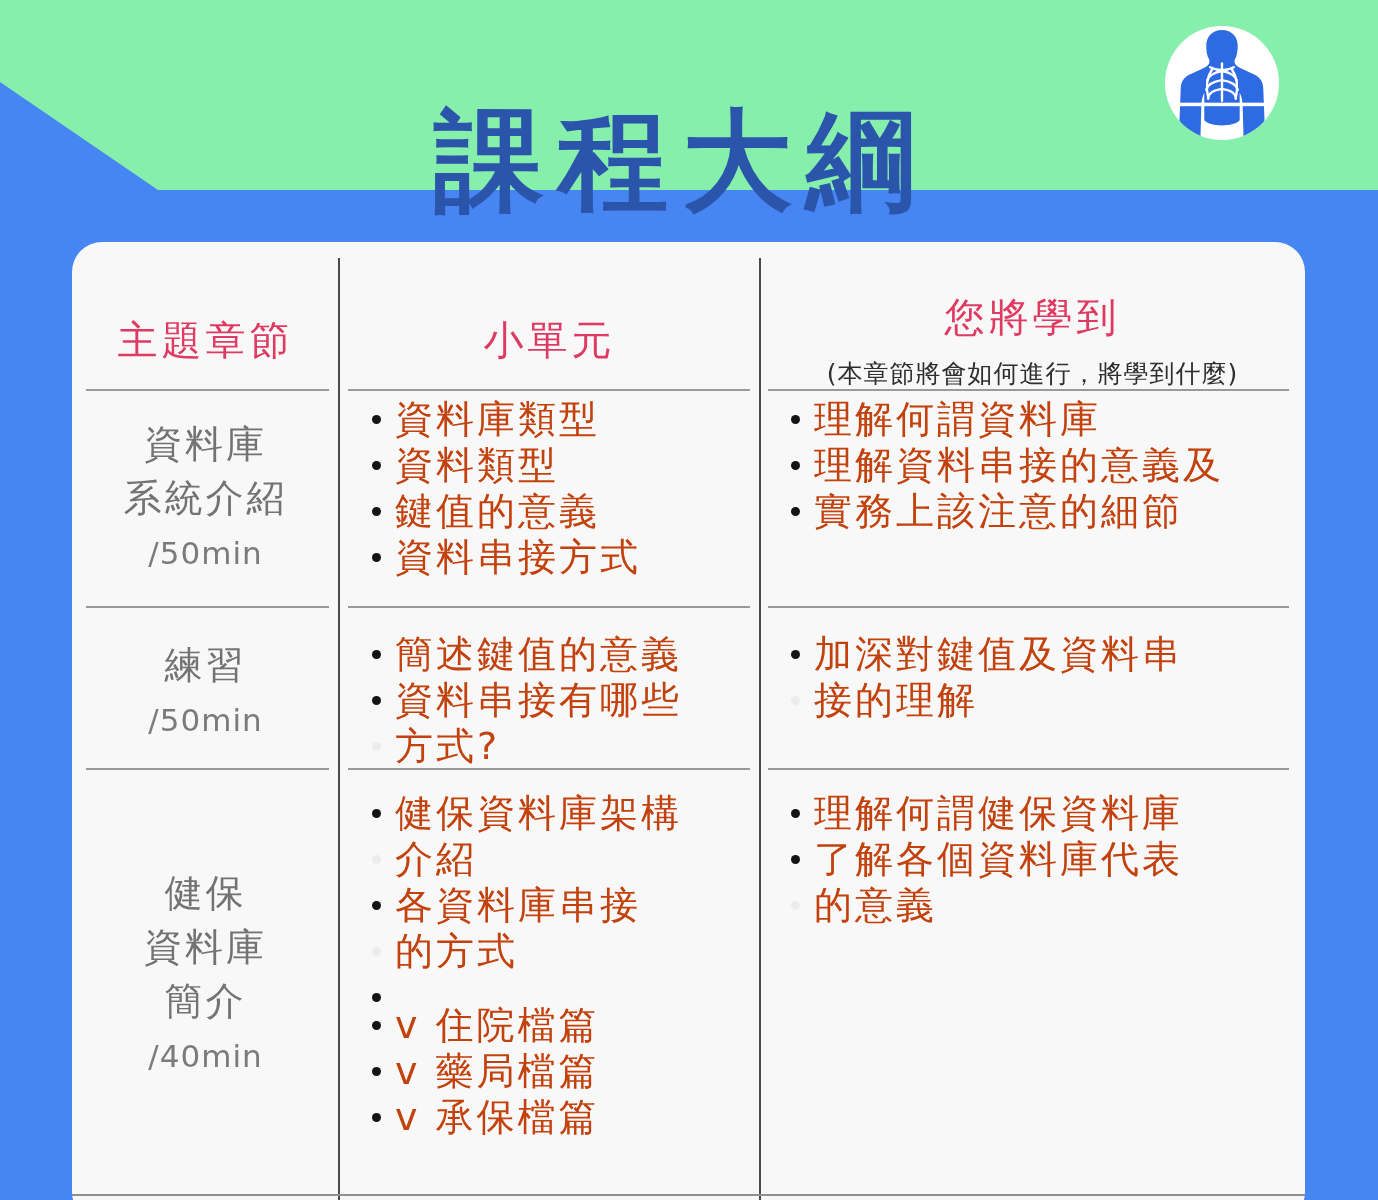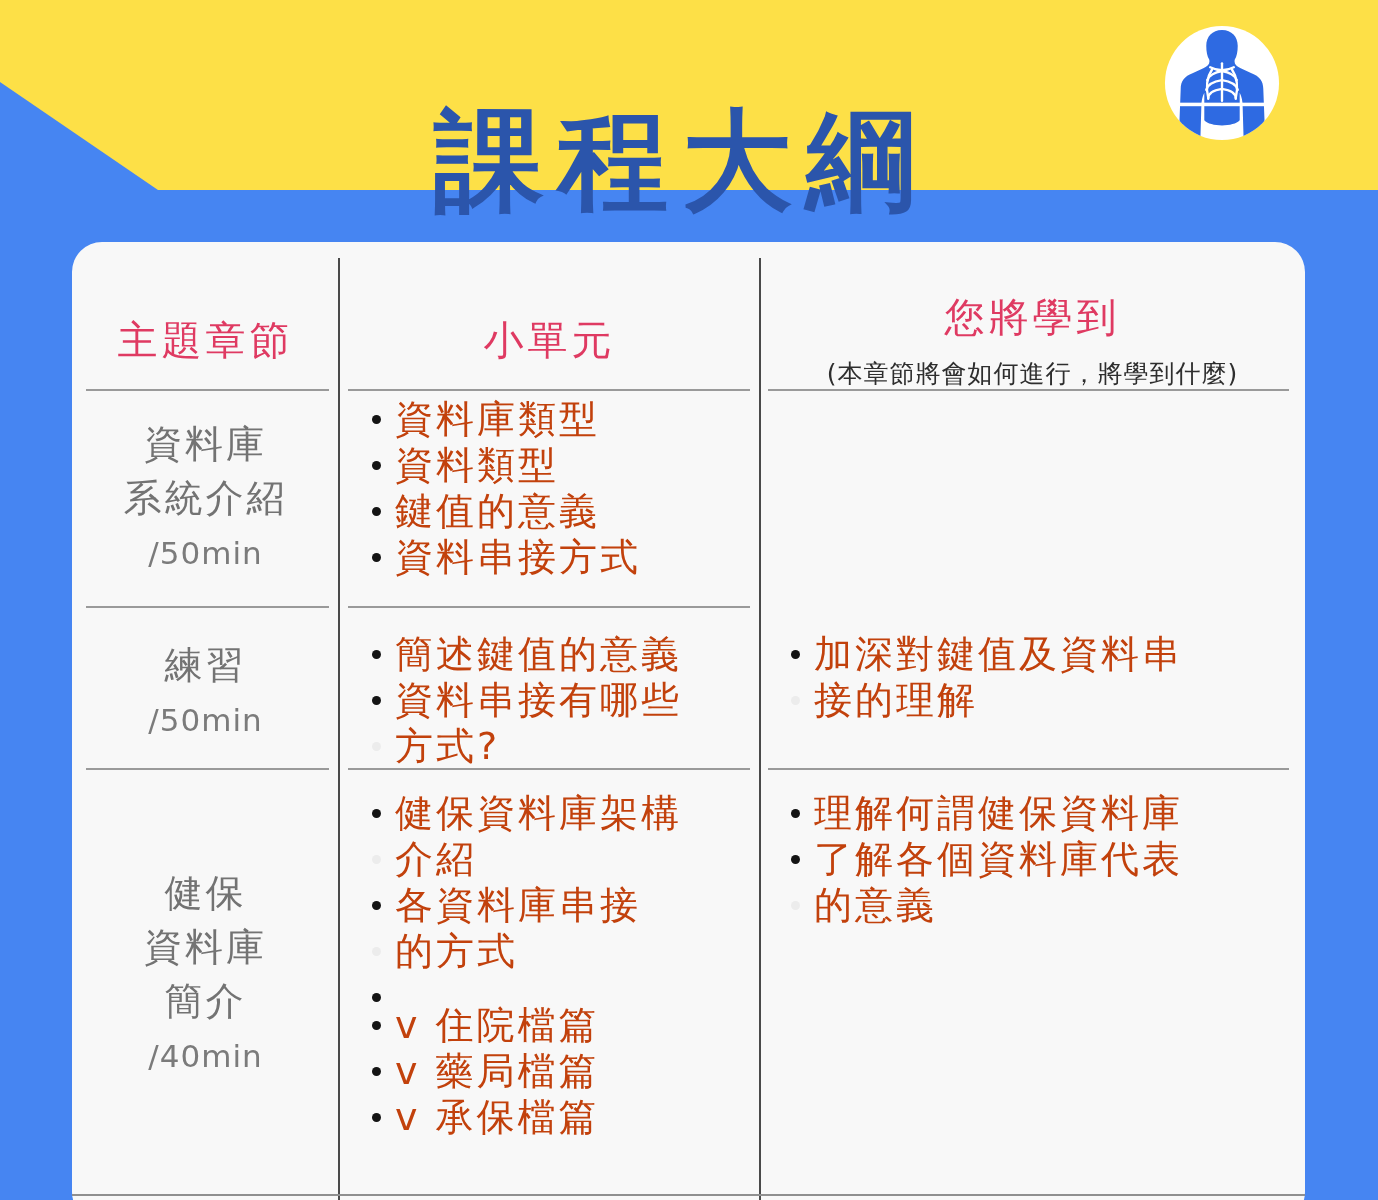--- a/index.html
+++ b/index.html
@@ -2,21 +2,21 @@
 <html><head>
 <meta charset="utf-8">
 <style>
   html,body{margin:0;padding:0;}
   .stage{
     position:relative;width:1378px;height:1200px;overflow:hidden;
     background:#4685f2;
     font-family:"DejaVu Sans","Liberation Sans",sans-serif;
   }
   
-  .band{position:absolute;top:0;left:0;width:1378px;height:190px;background:#fde047;}
+  .band{position:absolute;top:0;left:0;width:1378px;height:190px;background:#86efac;}
   .tri{position:absolute;top:82px;left:0;width:158px;height:108px;background:#4685f2;
        clip-path:polygon(0 0,0 100%,100% 100%);}
   .title{position:absolute;top:14px;left:0;width:1378px;text-align:center;
          font-size:110px;font-weight:900;color:#2b55ab;letter-spacing:14px;padding-right:14px;box-sizing:border-box;}
   .icon-badge{position:absolute;left:1163px;top:24px;width:118px;height:118px;}
   .icon-badge svg{display:block;width:118px;height:118px;}
 
   
   .card{position:absolute;left:72px;top:242px;width:1233px;height:980px;
         background:#f8f8f8;border-radius:30px;}
@@ -124,20 +124,34 @@
             </div>
             <div class="li">
               <span class="dot"></span>
               <span class="txt">鍵值的意義</span>
             </div>
             <div class="li">
               <span class="dot"></span>
               <span class="txt">資料串接方式</span>
             </div>
           </div>
+          <div class="cell c3 list-cell">
+            <div class="li">
+              <span class="dot"></span>
+              <span class="txt">理解何謂資料庫</span>
+            </div>
+            <div class="li">
+              <span class="dot"></span>
+              <span class="txt">理解資料串接的意義及</span>
+            </div>
+            <div class="li">
+              <span class="dot"></span>
+              <span class="txt">實務上該注意的細節</span>
+            </div>
+          </div>
         </div>
         <div class="row r1">
           <div class="cell c1 topic-cell">
             <div class="topic-lines">
               <div class="topic-line">練習</div>
             </div>
             <div class="duration">/50min</div>
           </div>
           <div class="cell c2 list-cell">
             <div class="li">

